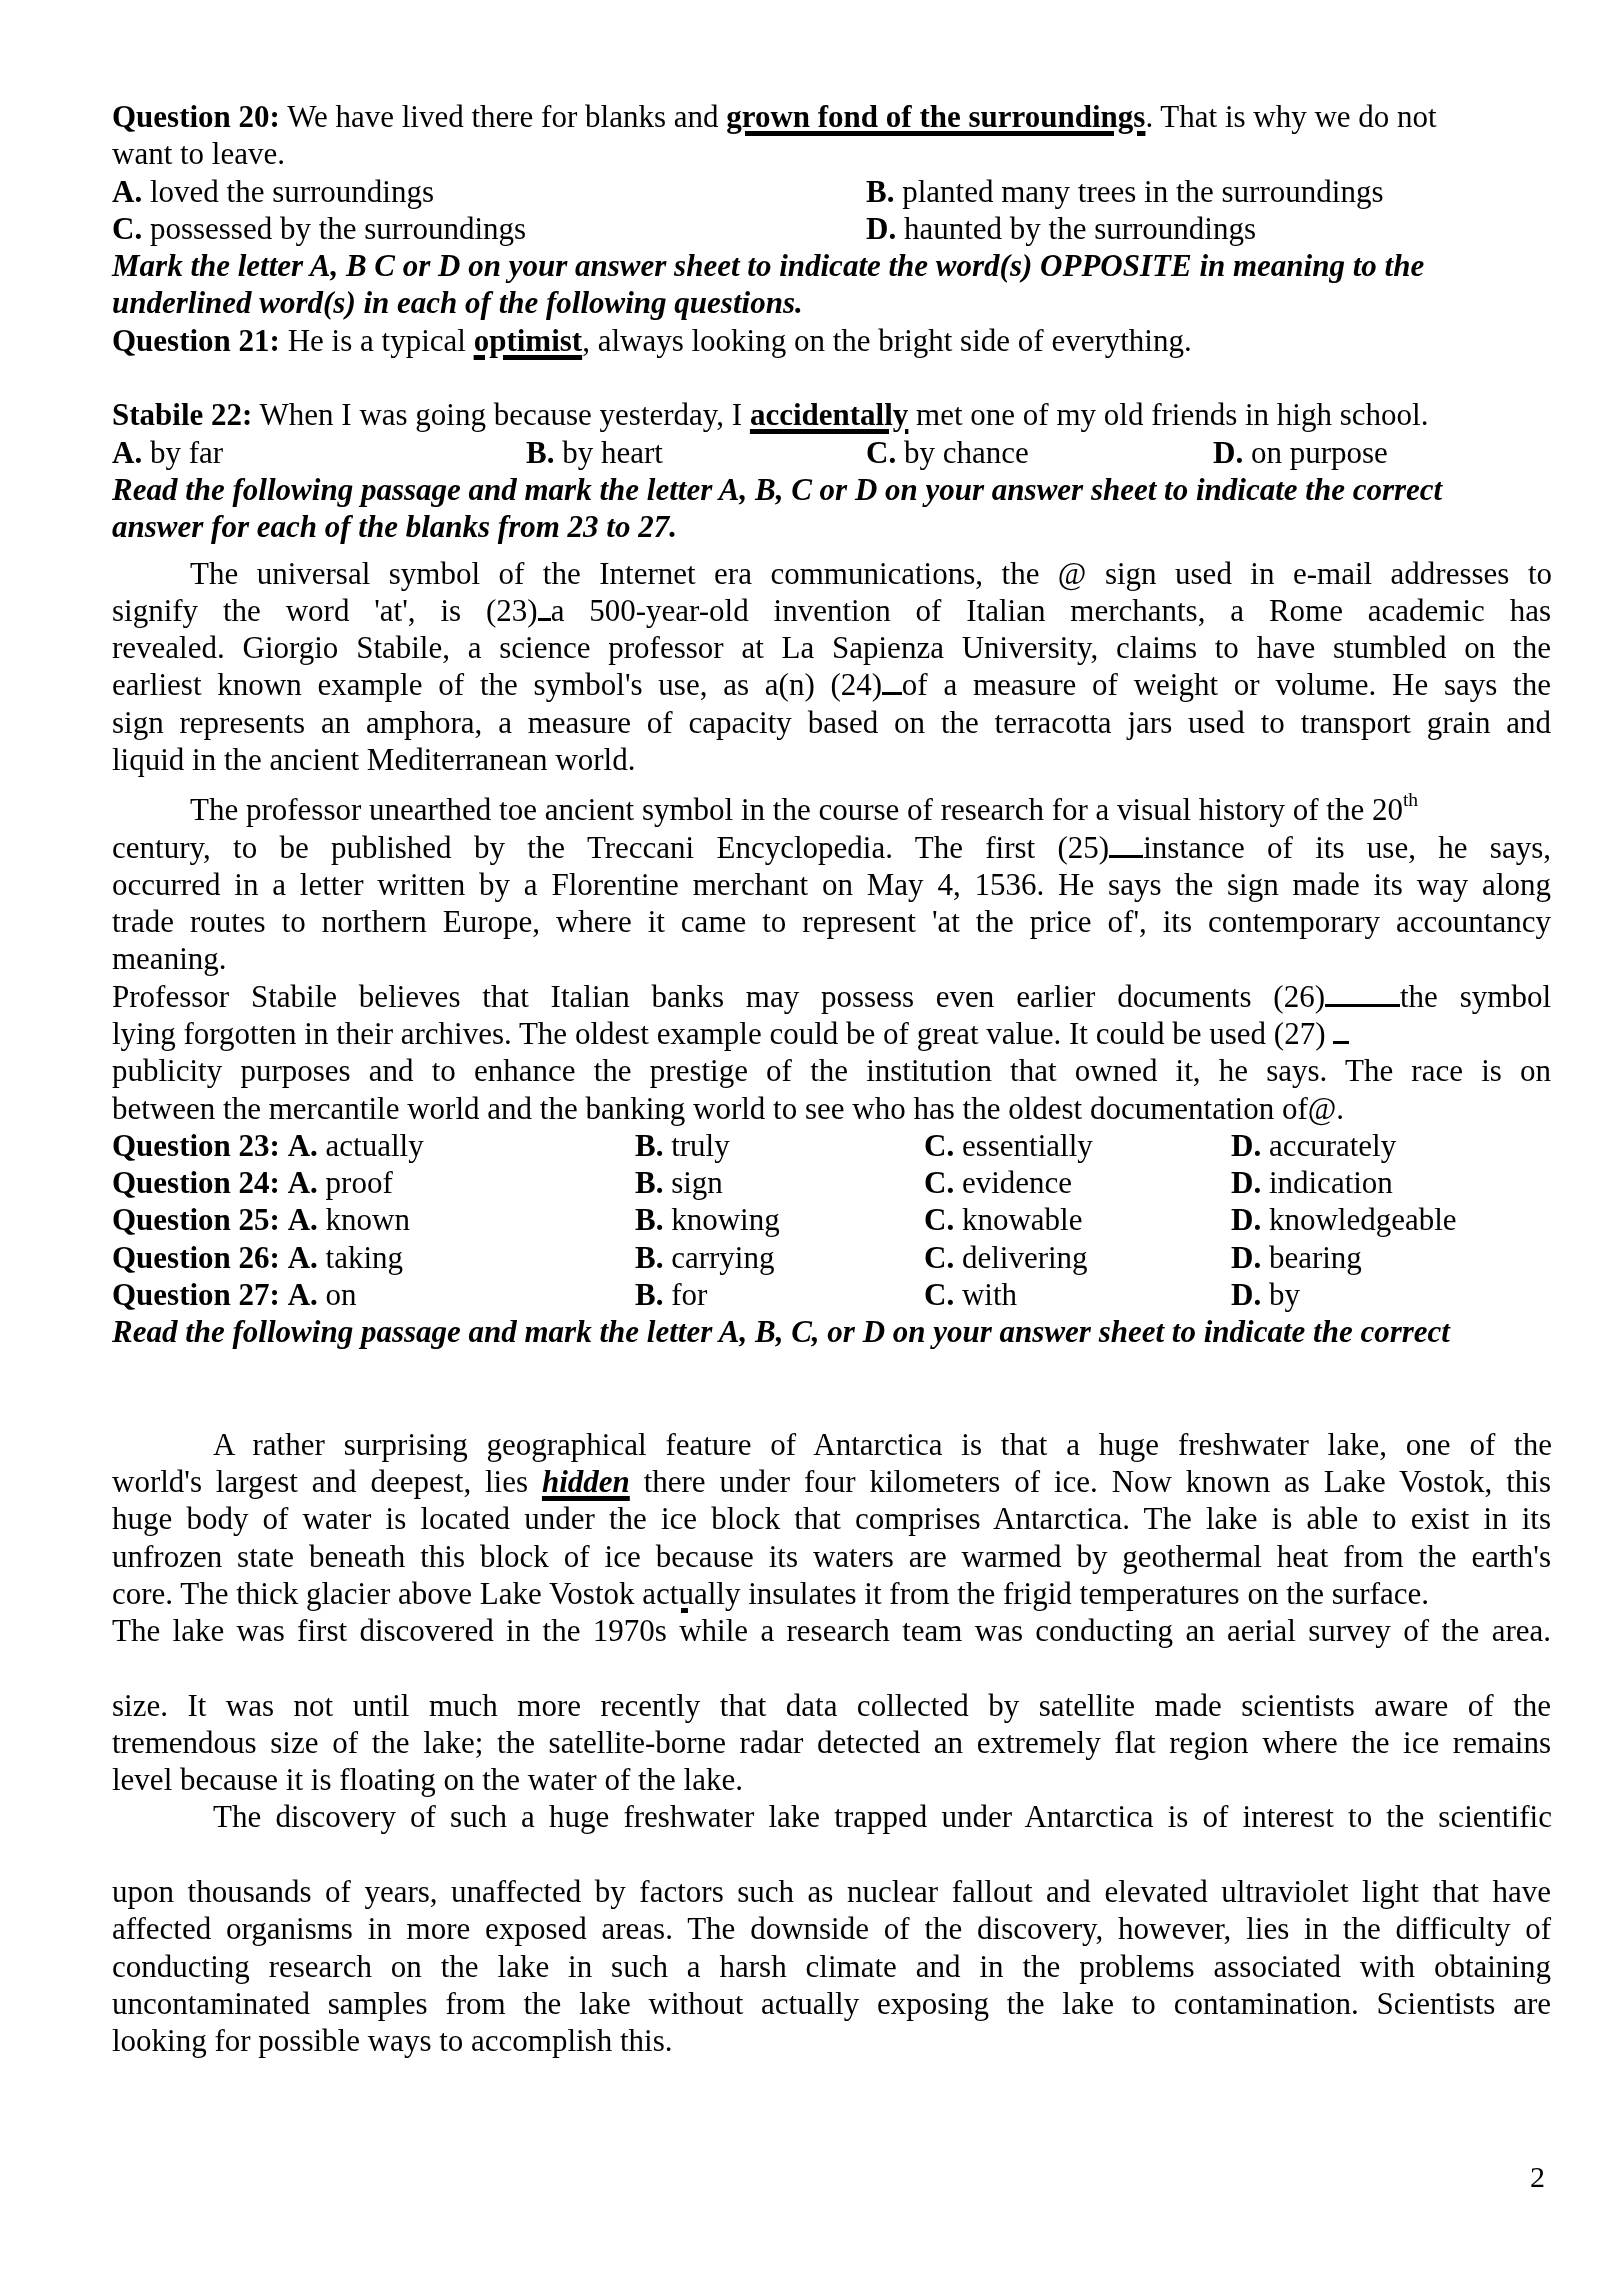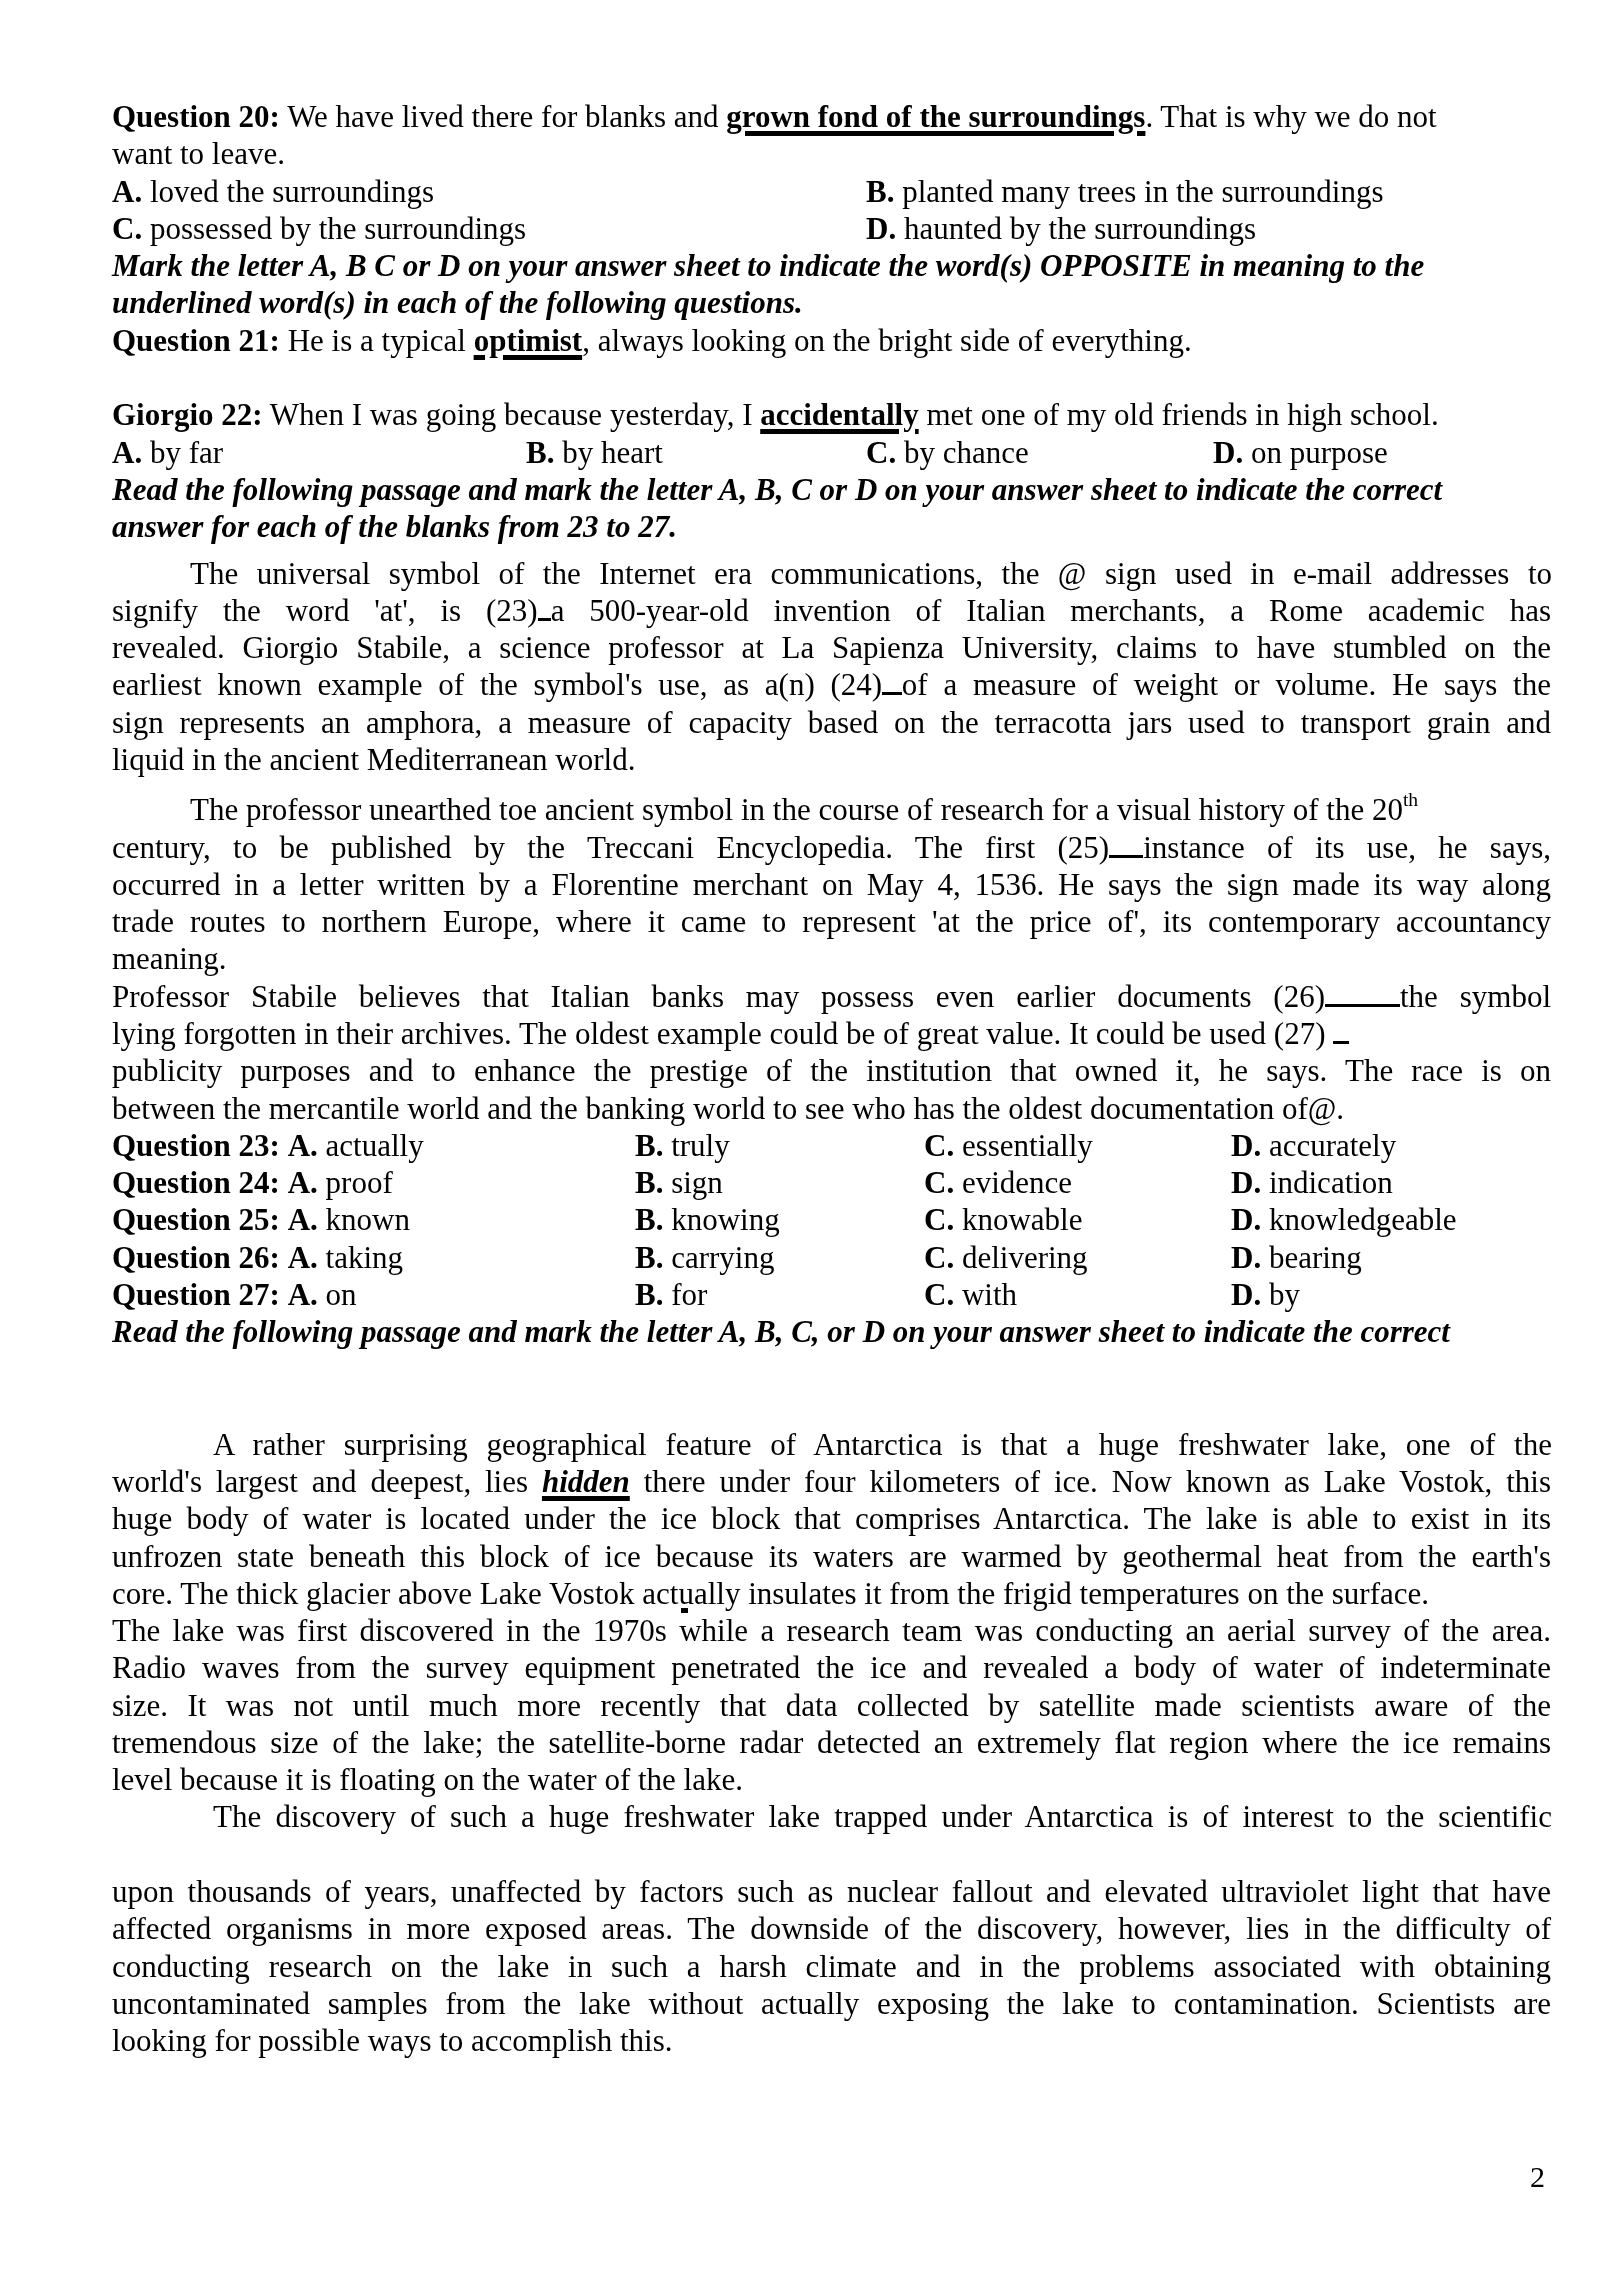--- a/index.html
+++ b/index.html
@@ -39,21 +39,21 @@
   </div>
 
   <div class="line bi" style="top:247px">Mark the letter A, B C or D on your answer sheet to indicate the word(s) OPPOSITE in meaning to the</div>
   <div class="line bi" style="top:284px">underlined word(s) in each of the following questions.</div>
 
   <div class="line" style="top:322px">
     <span class="b">Question 21:</span><span> He is a typical </span><span class="ul">optimist</span><span>, always looking on the bright side of everything.</span>
   </div>
 
   <div class="line" style="top:396px">
-    <span class="b">Giorgio 22:</span><span> When I was going because yesterday, I </span><span class="ul">accidentally</span><span> met one of my old friends in high school.</span>
+    <span class="b">Stabile 22:</span><span> When I was going because yesterday, I </span><span class="ul">accidentally</span><span> met one of my old friends in high school.</span>
   </div>
   <div class="line" style="top:434px">
     <span class="col" style="left:0"><span class="b">A.</span><span> by far</span></span>
     <span class="col" style="left:414px"><span class="b">B.</span><span> by heart</span></span>
     <span class="col" style="left:754px"><span class="b">C.</span><span> by chance</span></span>
     <span class="col" style="left:1101px"><span class="b">D.</span><span> on purpose</span></span>
   </div>
 
   <div class="line bi" style="top:471px">Read the following passage and mark the letter A, B, C or D on your answer sheet to indicate the correct</div>
   <div class="line bi" style="top:508px">answer for each of the blanks from 23 to 27.</div>
@@ -124,21 +124,20 @@
   <div class="line just" style="top:1463px">
     <span>world's largest and deepest, lies </span><span class="uli">hidden</span><span> there under four kilometers of ice. Now known as Lake Vostok, this</span>
   </div>
   <div class="line just" style="top:1426px; left:213px; width:1339px">A rather surprising geographical feature of Antarctica is that a huge freshwater lake, one of the</div>
   <div class="line just" style="top:1500px">huge body of water is located under the ice block that comprises Antarctica. The lake is able to exist in its</div>
   <div class="line just" style="top:1538px">unfrozen state beneath this block of ice because its waters are warmed by geothermal heat from the earth's</div>
   <div class="line" style="top:1575px">core. The thick glacier above Lake Vostok actually insulates it from the frigid temperatures on the surface.</div>
   <div class="mark" style="left:681px; top:1608px"></div>
 
   <div class="line just" style="top:1612px">The lake was first discovered in the 1970s while a research team was conducting an aerial survey of the area.</div>
-  <div class="line just" style="top:1649px">Radio waves from the survey equipment penetrated the ice and revealed a body of water of indeterminate</div>
   <div class="line just" style="top:1687px">size. It was not until much more recently that data collected by satellite made scientists aware of the</div>
   <div class="line just" style="top:1724px">tremendous size of the lake; the satellite-borne radar detected an extremely flat region where the ice remains</div>
   <div class="line" style="top:1761px">level because it is floating on the water of the lake.</div>
 
   <div class="line just" style="top:1798px; left:213px; width:1339px">The discovery of such a huge freshwater lake trapped under Antarctica is of interest to the scientific</div>
   <div class="line just" style="top:1873px">upon thousands of years, unaffected by factors such as nuclear fallout and elevated ultraviolet light that have</div>
   <div class="line just" style="top:1910px">affected organisms in more exposed areas. The downside of the discovery, however, lies in the difficulty of</div>
   <div class="line just" style="top:1948px">conducting research on the lake in such a harsh climate and in the problems associated with obtaining</div>
   <div class="line just" style="top:1985px">uncontaminated samples from the lake without actually exposing the lake to contamination. Scientists are</div>
   <div class="line" style="top:2022px">looking for possible ways to accomplish this.</div>

